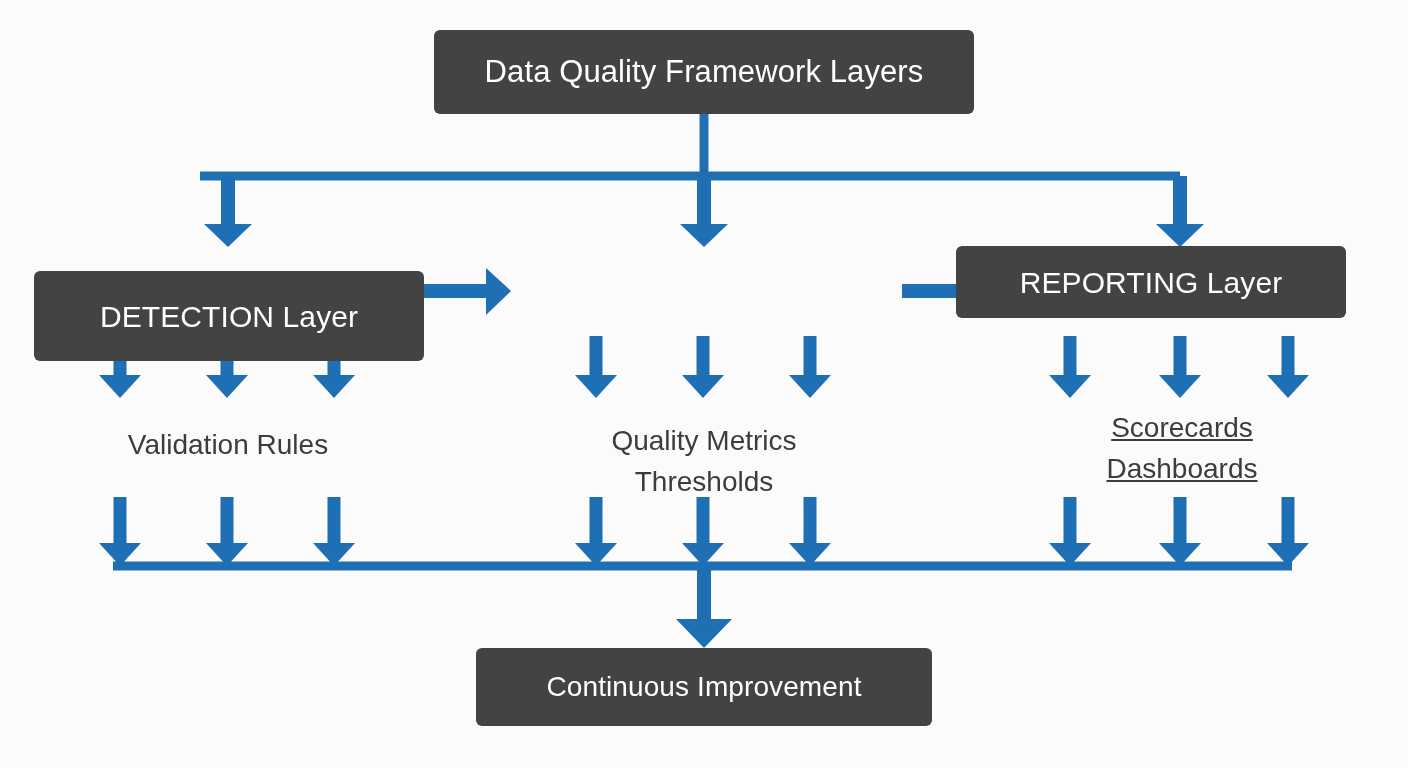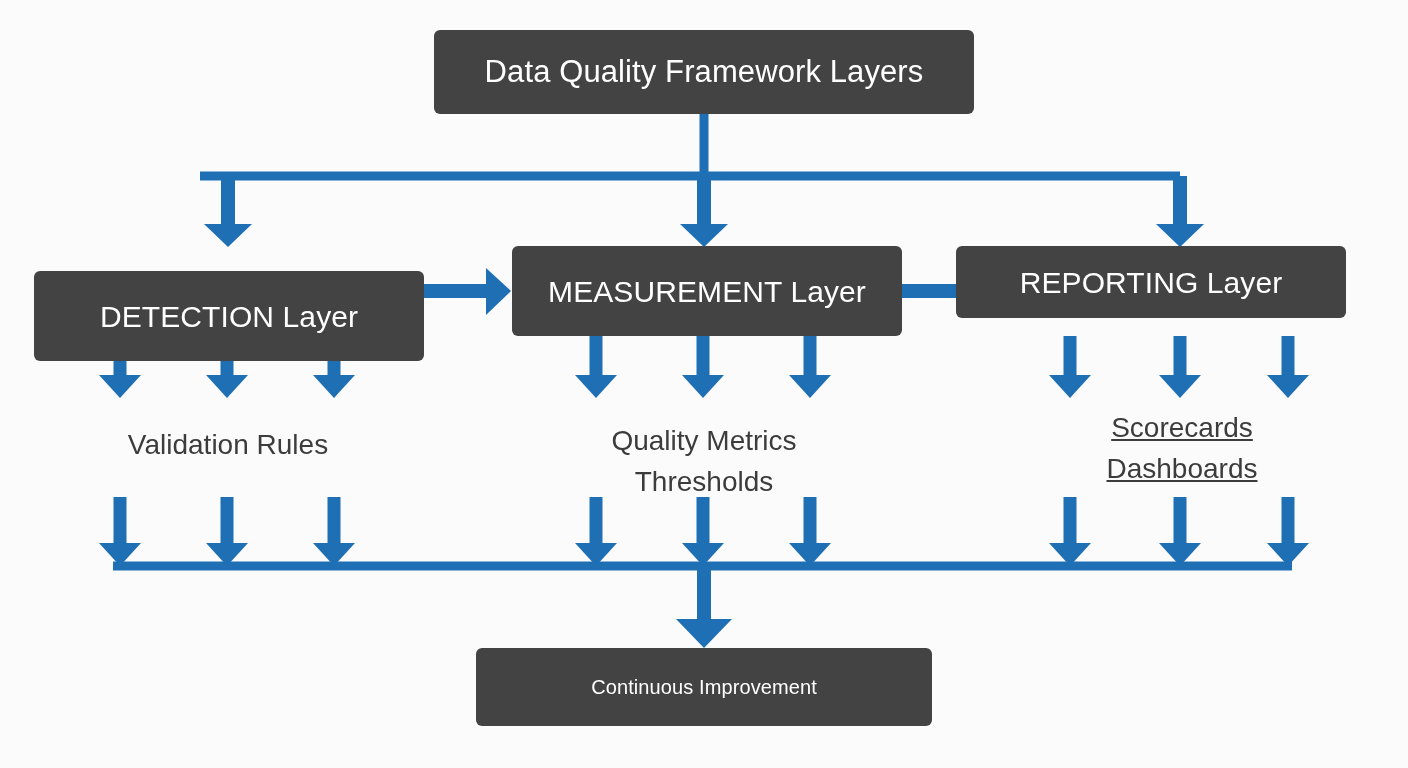--- a/index.html
+++ b/index.html
@@ -72,21 +72,21 @@
     height: 72px;
   }
   .layer-node .node-label { font-size: 30px; }
 
   #node-continuous {
     left: 476px;
     top: 648px;
     width: 456px;
     height: 78px;
   }
-  #node-continuous .node-label { font-size: 20px; }
+  #node-continuous .node-label { font-size: 28px; }
 
   .leaf-text {
     position: absolute;
     color: #3c3c3c;
     font-size: 28px;
     line-height: 41px;
     text-align: center;
     z-index: 2;
   }
   .leaf-text span { display: block; white-space: nowrap; }
@@ -204,23 +204,20 @@
   </svg>
 
   <div class="node" id="node-title">
     <span class="node-label">Data Quality Framework Layers</span>
   </div>
 
   <div class="node layer-node" id="node-detection">
     <span class="node-label">DETECTION Layer</span>
   </div>
 
-  <div class="node layer-node" id="node-measurement">
-    <span class="node-label">MEASUREMENT Layer</span>
-  </div>
 
   <div class="node layer-node" id="node-reporting">
     <span class="node-label">REPORTING Layer</span>
   </div>
 
   <div class="leaf-text" id="leaf-detection">
     <span>Validation Rules</span>
   </div>
 
   <div class="leaf-text" id="leaf-measurement">

